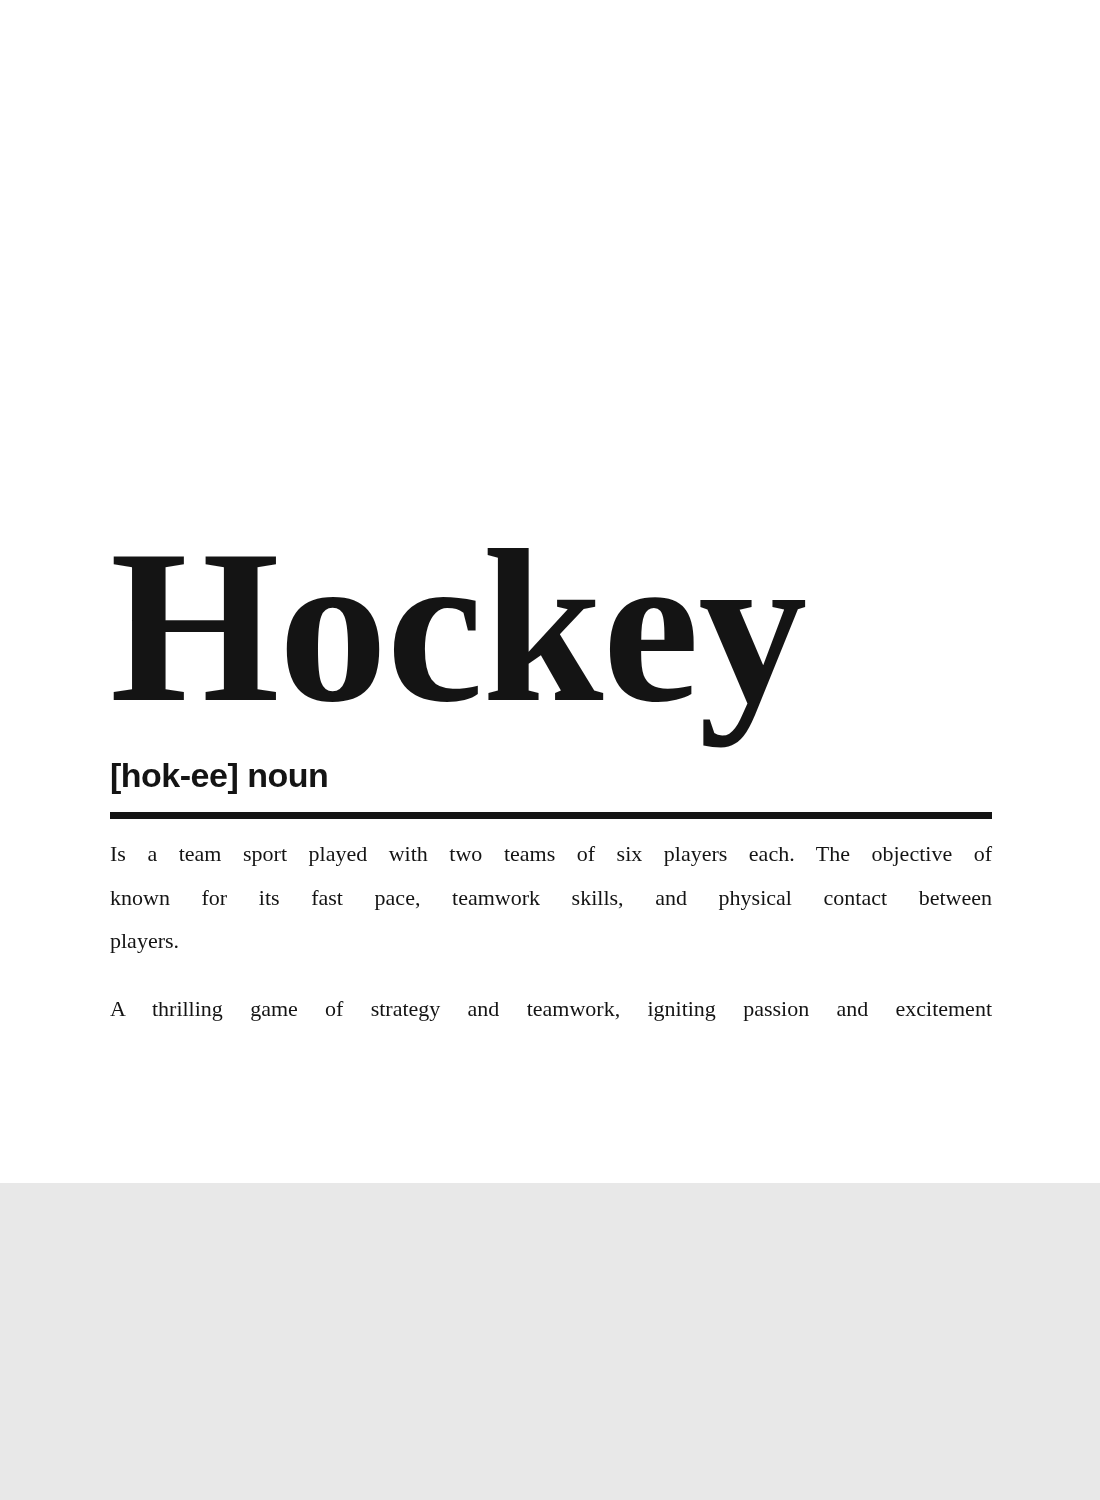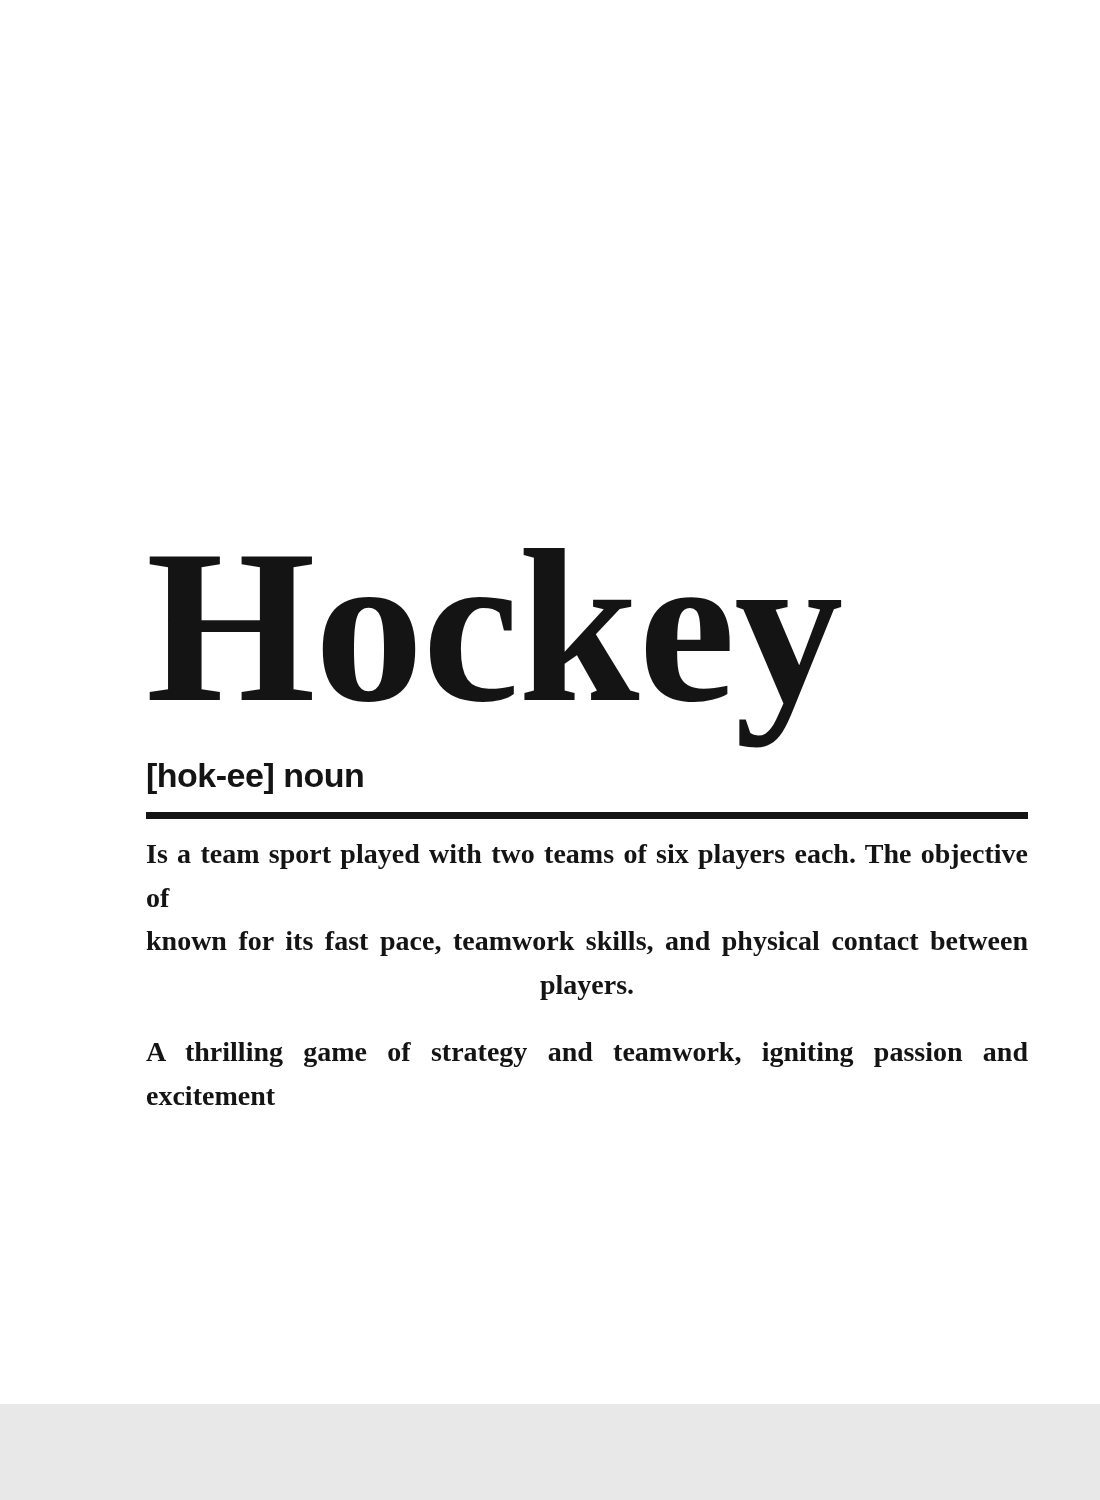--- a/index.html
+++ b/index.html
@@ -8,25 +8,24 @@
   }
   * { box-sizing: border-box; }
   html, body { margin: 0; padding: 0; }
   body {
     background: #e8e8e8;
     font-family: "Liberation Serif", serif;
   }
   .page {
     position: relative;
     width: 1100px;
-    height: 1404px;
+    height: 1183px;
     background: var(--background, #ffffff);
     overflow: hidden;
     margin: 0 auto;
-    padding-left: 36px;
   }
   .content {
     width: 882px;
     margin-left: 110px;
     padding-top: 518px;
   }
   .title {
     margin: 0;
     padding: 0;
     color: var(--ink, #141414);
@@ -50,33 +49,33 @@
   .rule {
     margin-top: 13px;
     width: 100%;
     height: 7px;
     background: var(--ink, #141414);
   }
   .para {
     margin-top: 13px;
     color: var(--ink, #141414);
     font-family: "Liberation Serif", serif;
-    font-weight: 700;
-    font-size: 28px;
+    font-weight: 400;
+    font-size: 22px;
     line-height: 43.5px;
   }
   .para-2 {
     margin-top: 24px;
   }
   .def-line {
     text-align: justify;
     text-align-last: justify;
   }
   .def-line.last {
-    text-align: center;
+    text-align: left;
     text-align-last: auto;
   }
 </style>
 </head>
 <body>
 
 <div class="page">
   <div class="content">
 
     <h1 class="title">Hockey</h1>

